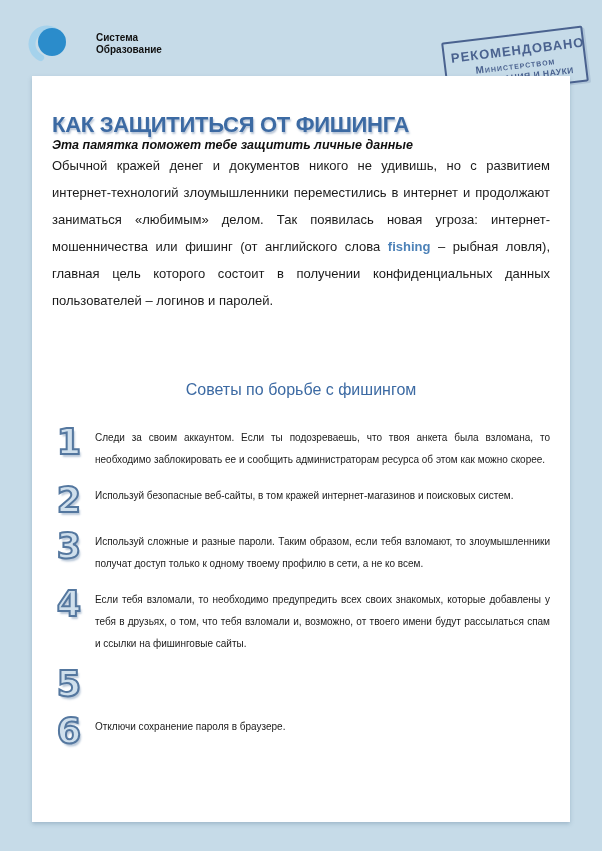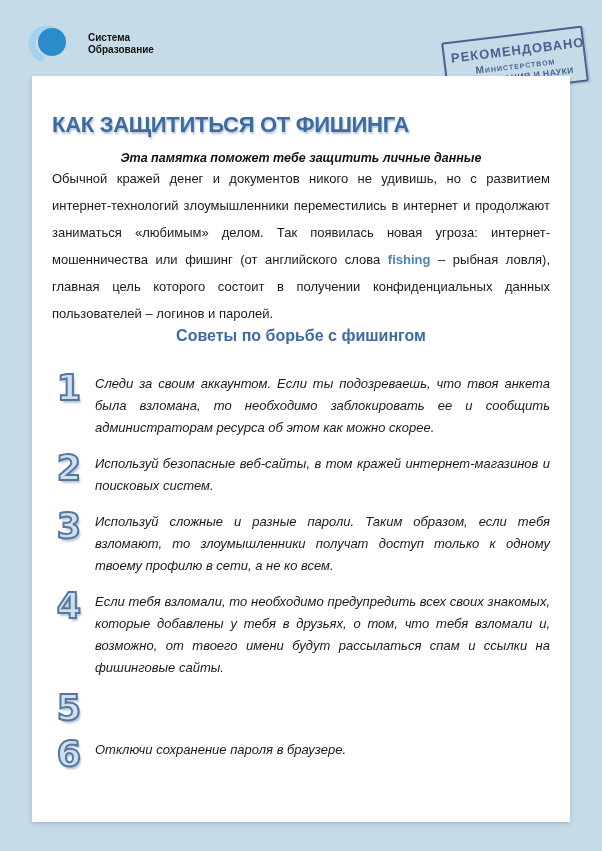--- a/index.html
+++ b/index.html
@@ -8,21 +8,21 @@
     font-family: "Liberation Sans", sans-serif;
     background: #c6dbe8;
     position: relative;
     overflow: hidden;
     color: #1a1a1a;
   }
 
   
   .logo {
     position: absolute; left: 28px; top: 22px;
-    display: flex; align-items: center; gap: 16px;
+    display: flex; align-items: center; gap: 24px;
   }
   .logo-mark { width: 44px; height: 44px; display: block; }
   .logo-text { font-size: 10px; font-weight: bold; line-height: 1.25; color: #111; }
   .logo-text span { display: block; }
 
   .stamp {
     position: absolute; right: 16px; top: 34px;
     width: 142px;
     transform: rotate(-7deg);
     background: #c6dbe8;
@@ -47,62 +47,61 @@
   }
 
   .title {
     font-size: 22px;
     font-weight: bold;
     letter-spacing: -0.3px;
     color: #3c6aa3;
     text-shadow: 1px 2px 2px rgba(90,120,160,0.45);
   }
   .subtitle {
-    text-align: center;
+    text-align: left;
     font-style: italic;
     font-weight: bold;
     font-size: 12.5px;
-    margin-top: 13px;
     color: #111;
   }
 
   .intro {
     font-size: 13px;
     line-height: 27px;
     text-align: justify;
   }
   .intro .kw { color: #4d82b8; font-weight: bold; }
 
   .tips-heading {
+    margin-top: 67px;
     text-align: center;
     font-size: 16px;
-    font-weight: bold;
+    font-weight: normal;
     color: #3c6aa3;
   }
 
   .tips { margin-top: 27px; display: flex; flex-direction: column; gap: 13px; }
   .tip { display: flex; gap: 9px; align-items: flex-start; }
   .tip-num {
     flex: 0 0 34px;
     font-family: "DejaVu Sans", sans-serif;
     font-size: 35px;
     font-weight: bold;
     line-height: 0.95;
     color: #cfdfec;
     -webkit-text-stroke: 2px #54779f;
     text-shadow: 2px 3px 2px rgba(84,119,159,0.40);
     text-align: center;
   }
   .tip-text {
     flex: 1;
-    font-size: 13px;
+    font-size: 10px;
     line-height: 22px;
     text-align: justify;
     padding-top: 1px;
-    font-style: italic;
   }
 </style>
 </head>
 <body>
 
 <div class="logo">
   <svg class="logo-mark" viewBox="0 0 44 44" aria-hidden="true">
     <circle cx="19" cy="22" r="15" fill="none" stroke="#a5d2ec" stroke-width="7" stroke-linecap="round" stroke-dasharray="66 94.2" transform="rotate(115 19 22)"></circle>
     <circle cx="24" cy="20" r="14" fill="#2b8ccb"></circle>
   </svg>

